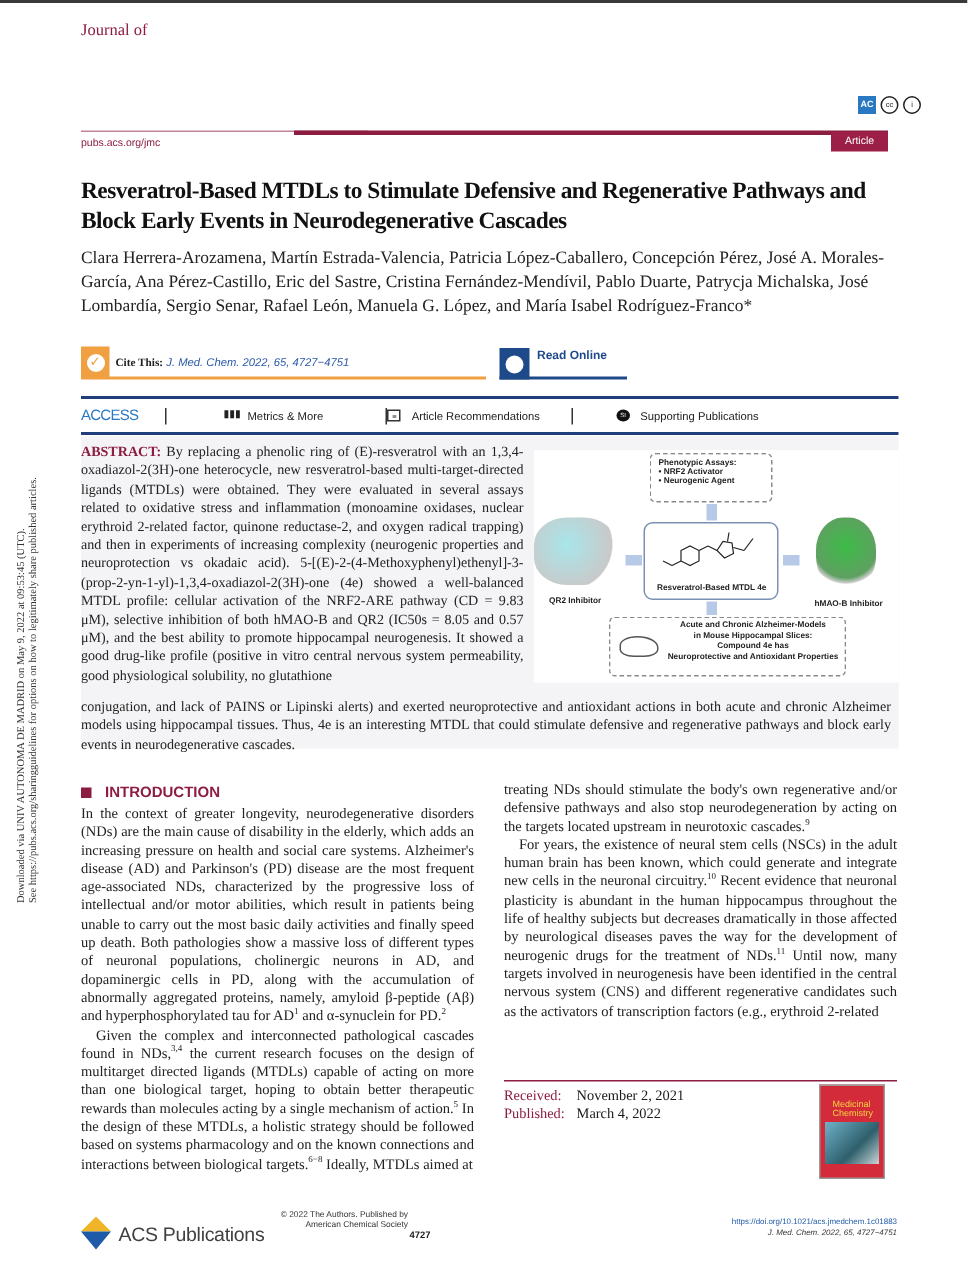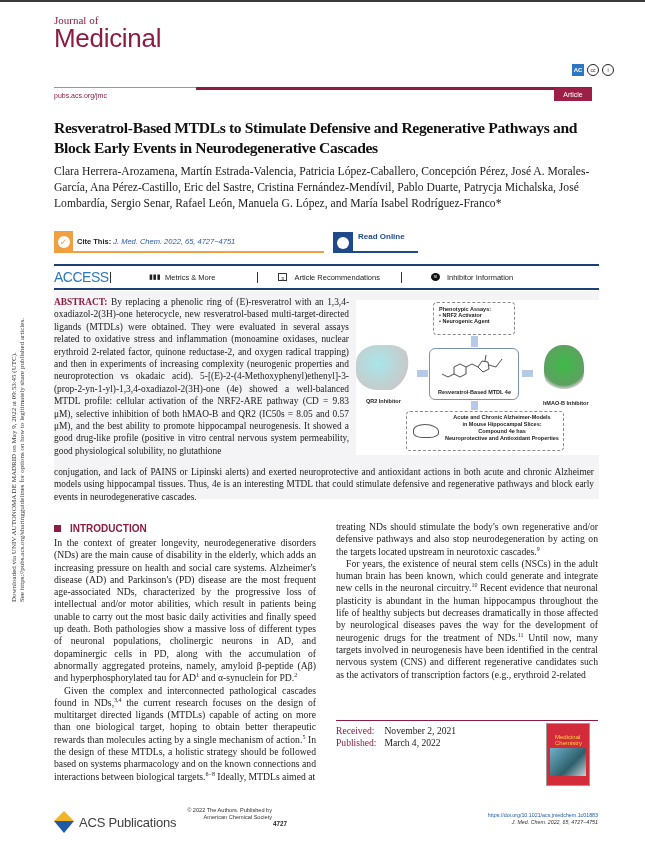--- a/index.html
+++ b/index.html
@@ -23,30 +23,30 @@
   .article-tag { position: absolute; left: 554px; top: 88px; width: 38px; height: 13px; background: #9c1f47; color: #fff; font-size: 7px; font-family: "Liberation Sans", sans-serif; display:flex; align-items:center; justify-content:center; }
 
   .title { position: absolute; left: 54px; top: 118px; width: 560px; font-family: Liberation Serif, serif; font-weight: bold; font-size: 15.6px; line-height: 20px; color: #111; letter-spacing: -0.35px; }
   .authors { position: absolute; left: 54px; top: 164px; width: 560px; font-size: 11.6px; line-height: 16.2px; color: #222; }
 
   
   .cite { position: absolute; left: 54px; top: 232px; width: 270px; height: 21px; display: flex; align-items: center; border-bottom: 2px solid #f0a040; }
   .cite-icon { width: 19px; height: 21px; background: #f0a040; display:flex; align-items:center; justify-content:center; }
   .cite-icon span { width: 12px; height: 12px; border-radius: 50%; background: #fff; color:#f0a040; font-size: 9px; line-height: 12px; text-align:center; font-family:"DejaVu Sans",sans-serif; font-weight:bold;}
   .cite-text { font-family: "Liberation Sans", sans-serif; font-size: 7.5px; margin-left: 4px; color: #222; }
-  .cite-text b { font-weight: bold; }
+  .cite-text b { font-weight: bold; font-family: Liberation Serif, serif; }
   .cite-text i { color: #2a5aa8; }
   .readonline { position: absolute; left: 333px; top: 232px; width: 85px; height: 21px; display:flex; align-items:flex-start; border-bottom: 2px solid #1f4a8a; }
   .ro-icon { width: 20px; height: 21px; background: #1f4a8a; display:flex; align-items:center; justify-content:center; }
   .ro-icon span { width: 12px; height: 12px; border-radius: 50%; background:#fff; }
   .ro-text { margin-left: 5px; font-family: "Liberation Sans", sans-serif; font-weight: bold; font-size: 8px; color: #1f4a8a; }
 
   
   .access { position: absolute; left: 54px; top: 264px; width: 545px; height: 26px; border-top: 2px solid #1f3f7a; border-bottom: 2px solid #1f3f7a; display:flex; align-items:center; font-family: "Liberation Sans", sans-serif; }
-  .access-label { font-size: 14px; color: #2a78c2; letter-spacing: -0.5px; margin-left: 0; width: 58px; }
+  .access-label { font-size: 10px; color: #2a78c2; letter-spacing: -0.5px; margin-left: 0; width: 58px; }
   .access-sep { width: 1px; height: 11px; background:#333; }
   .acc-item { display:flex; align-items:center; font-size: 7.5px; color: #222; }
   .acc-icon { width: 9px; height: 8px; margin-right: 7px; font-size: 7px; line-height: 8px; text-align:center; }
 
   
   .abstract-box { position: absolute; left: 54px; top: 291px; width: 545px; height: 208px; background: #f4f4f6; }
   .abstract-text { position: absolute; left: 54px; top: 296px; width: 295px; font-size: 9.4px; line-height: 12.4px; text-align: justify; color:#222; }
   .abstract-text .lbl { color: #8c1d40; font-weight: bold; }
   .abstract-bottom { position: absolute; left: 54px; top: 466px; width: 540px; font-size: 9.4px; line-height: 12.4px; text-align: justify; color:#222; }
   .toc { position: absolute; left: 356px; top: 300px; width: 243px; height: 155px; background: #ffffff; }
@@ -87,21 +87,20 @@
   .doi .u { color: #1f5aa8; }
   .doi .c { color: #333; }
 </style>
 </head>
 <body>
 
 <div class="topbar"></div>
 
 <div class="logo">
   <div class="j1">Journal of</div>
-  <div class="j2">Medicinal</div>
 </div>
 
 <div class="badges">
   <div class="badge-ac">AC</div>
   <div class="badge-circ">cc</div>
   <div class="badge-circ">i</div>
 </div>
 
 <div class="rule-gray"></div>
 <div class="rule-red"></div>
@@ -128,28 +127,28 @@
 </div>
 
 <div class="access">
   <div class="access-label">ACCESS</div>
   <div class="access-sep" style="margin-left:-2px;"></div>
   <div class="acc-item" style="margin-left:38px;">
     <span class="acc-icon">▮▮▮</span>
     <span>Metrics &amp; More</span>
   </div>
   <div class="access-sep" style="margin-left:42px;"></div>
-  <div class="acc-item" style="margin-left:20px;">
+  <div class="acc-item" style="">
     <span class="acc-icon" style="border:1px solid #333; font-size:5px;">≡</span>
     <span>Article Recommendations</span>
   </div>
   <div class="access-sep" style="margin-left:21px;"></div>
   <div class="acc-item" style="margin-left:29px;">
     <span class="acc-icon" style="background:#111; color:#fff; border-radius:50%; font-size:4px;">SI</span>
-    <span>Inhibitor Information</span>
+    <span>Supporting Publications</span>
   </div>
 </div>
 
 <div class="abstract-box"></div>
 <div class="abstract-text">
   <span class="lbl">ABSTRACT:</span>
   <span>By replacing a phenolic ring of (E)-resveratrol with an 1,3,4-oxadiazol-2(3H)-one heterocycle, new resveratrol-based multi-target-directed ligands (MTDLs) were obtained. They were evaluated in several assays related to oxidative stress and inflammation (monoamine oxidases, nuclear erythroid 2-related factor, quinone reductase-2, and oxygen radical trapping) and then in experiments of increasing complexity (neurogenic properties and neuroprotection vs okadaic acid). 5-[(E)-2-(4-Methoxyphenyl)ethenyl]-3-(prop-2-yn-1-yl)-1,3,4-oxadiazol-2(3H)-one (4e) showed a well-balanced MTDL profile: cellular activation of the NRF2-ARE pathway (CD = 9.83 μM), selective inhibition of both hMAO-B and QR2 (IC50s = 8.05 and 0.57 μM), and the best ability to promote hippocampal neurogenesis. It showed a good drug-like profile (positive in vitro central nervous system permeability, good physiological solubility, no glutathione</span>
 </div>
 <div class="abstract-bottom">conjugation, and lack of PAINS or Lipinski alerts) and exerted neuroprotective and antioxidant actions in both acute and chronic Alzheimer models using hippocampal tissues. Thus, 4e is an interesting MTDL that could stimulate defensive and regenerative pathways and block early events in neurodegenerative cascades.</div>
 

